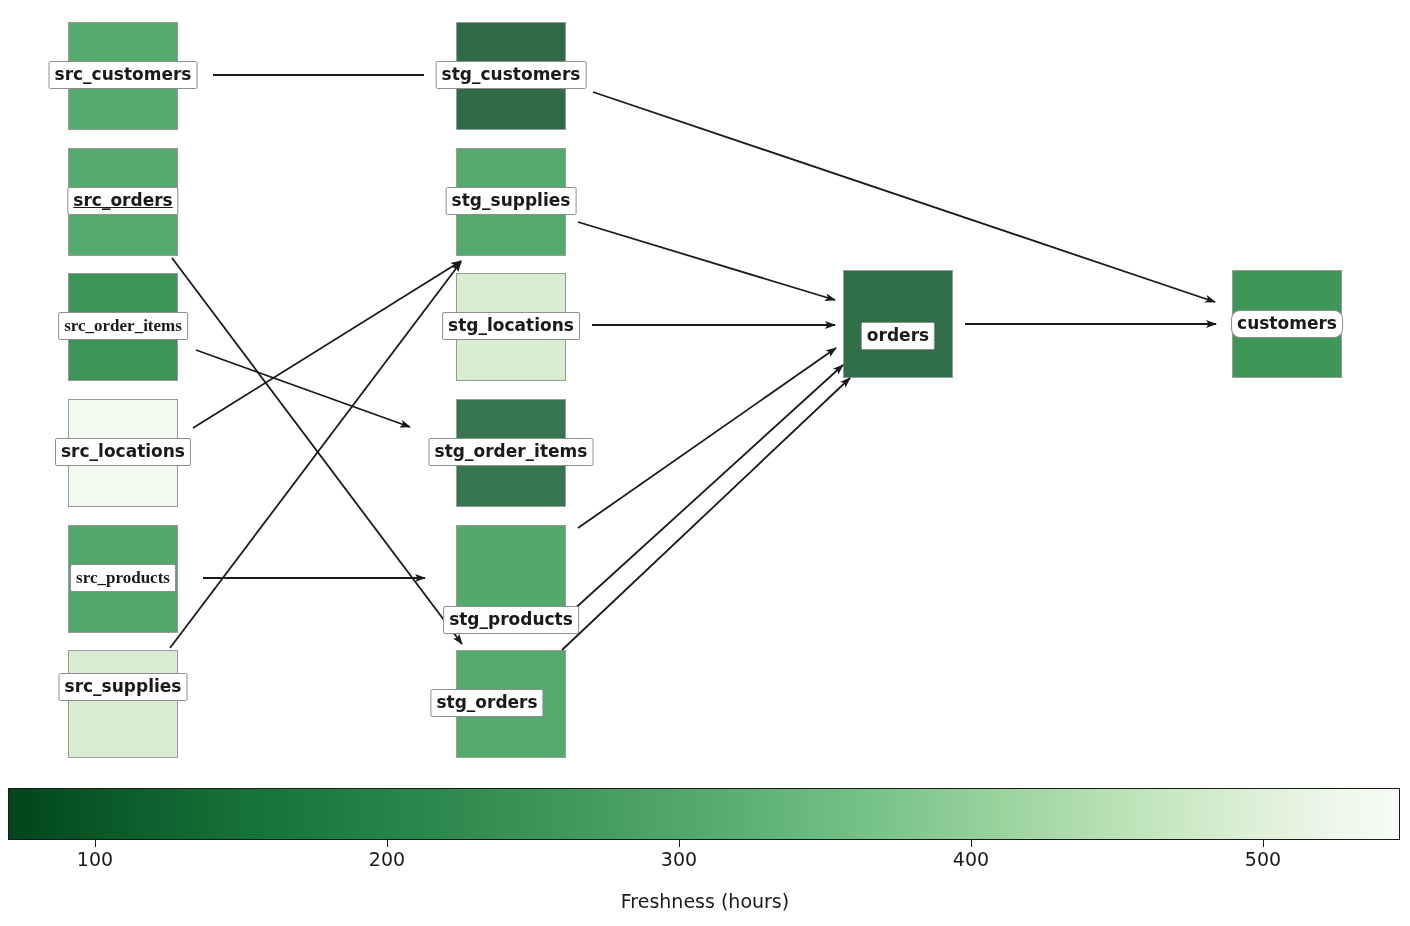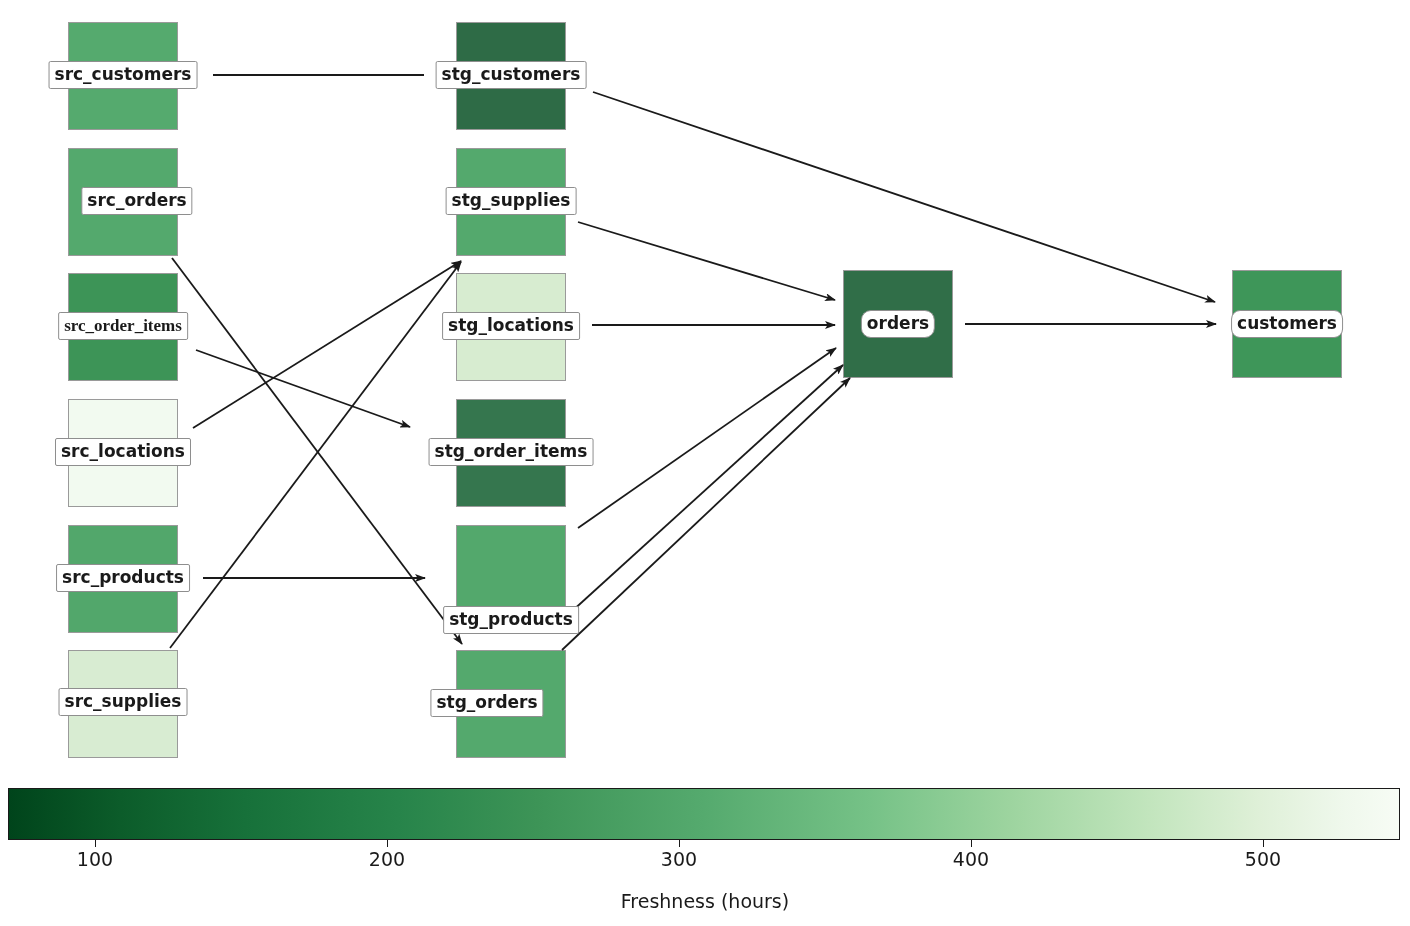--- a/index.html
+++ b/index.html
@@ -146,34 +146,34 @@
       <line x1="578" y1="528" x2="836" y2="348" marker-end="url(#arrowhead)"></line>
       <line x1="570" y1="613" x2="843" y2="365" marker-end="url(#arrowhead)"></line>
       <line x1="562" y1="650" x2="850" y2="378" marker-end="url(#arrowhead)"></line>
 
       <line x1="593" y1="92" x2="1215" y2="302" marker-end="url(#arrowhead)"></line>
       <line x1="965" y1="324" x2="1216" y2="324" marker-end="url(#arrowhead)"></line>
     </g>
   </svg>
 
   <div class="node-label" style="left:123px; top:75px;">src_customers</div>
-  <div class="node-label" style="left:137px; top:201px;">src_orders</div>
+  <div class="node-label" style="left:123px; top:201px;text-decoration:underline;">src_orders</div>
   <div class="node-label" style="left:123px; top:326px;font-family:Liberation Serif, serif;">src_order_items</div>
   <div class="node-label" style="left:123px; top:452px;">src_locations</div>
-  <div class="node-label" style="left:123px; top:578px;">src_products</div>
-  <div class="node-label" style="left:123px; top:702px;">src_supplies</div>
+  <div class="node-label" style="left:123px; top:578px;font-family:Liberation Serif, serif;">src_products</div>
+  <div class="node-label" style="left:123px; top:687px;">src_supplies</div>
 
   <div class="node-label" style="left:511px; top:75px;">stg_customers</div>
   <div class="node-label" style="left:511px; top:201px;">stg_supplies</div>
   <div class="node-label" style="left:511px; top:326px;">stg_locations</div>
   <div class="node-label" style="left:511px; top:452px;">stg_order_items</div>
   <div class="node-label" style="left:511px; top:578px;margin-top:42px;">stg_products</div>
   <div class="node-label" style="left:487px; top:703px;">stg_orders</div>
 
-  <div class="node-label" style="left:898px;  top:324px;border-radius:10px;">orders</div>
+  <div class="node-label" style="left:898px;  top:336px;">orders</div>
   <div class="node-label" style="left:1287px; top:324px;border-radius:9px;">customers</div>
 
   <div id="colorbar-wrap">
     <div id="colorbar"></div>
     <div class="cb-tick" style="left:87px;"></div>
     <div class="cb-tick" style="left:379px;"></div>
     <div class="cb-tick" style="left:671px;"></div>
     <div class="cb-tick" style="left:963px;"></div>
     <div class="cb-tick" style="left:1255px;"></div>
     <div class="cb-tick-label" style="left:87px;">100</div>

